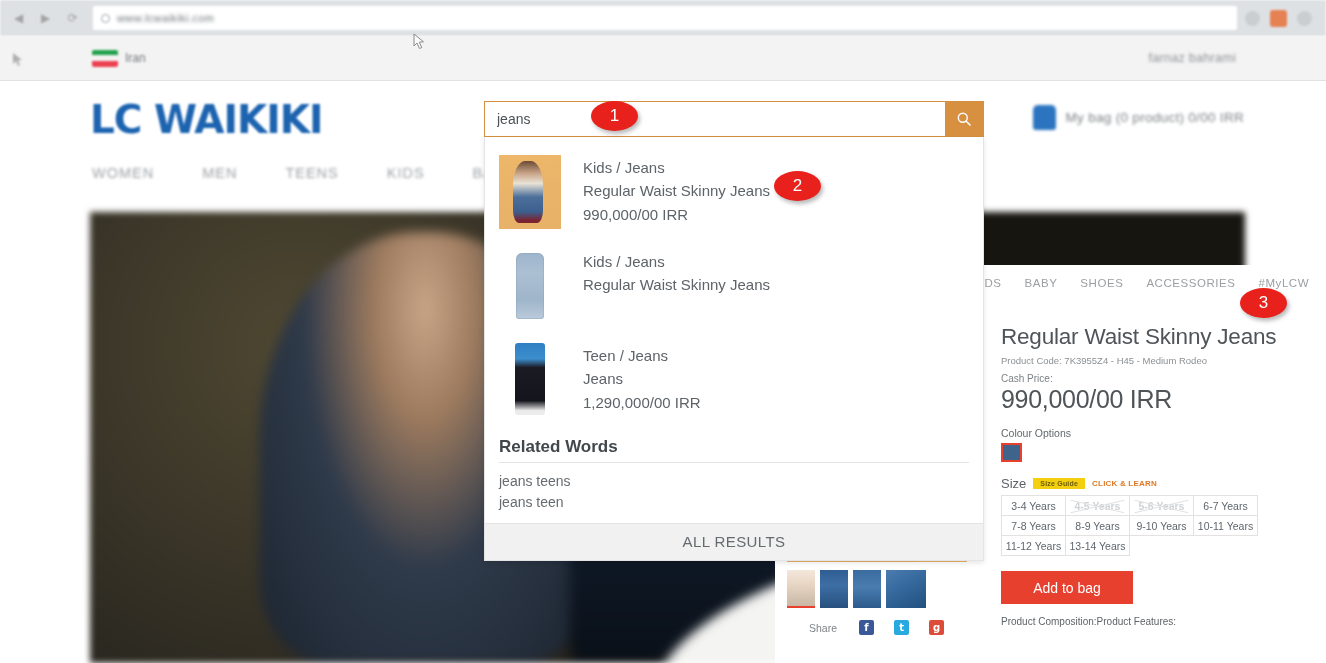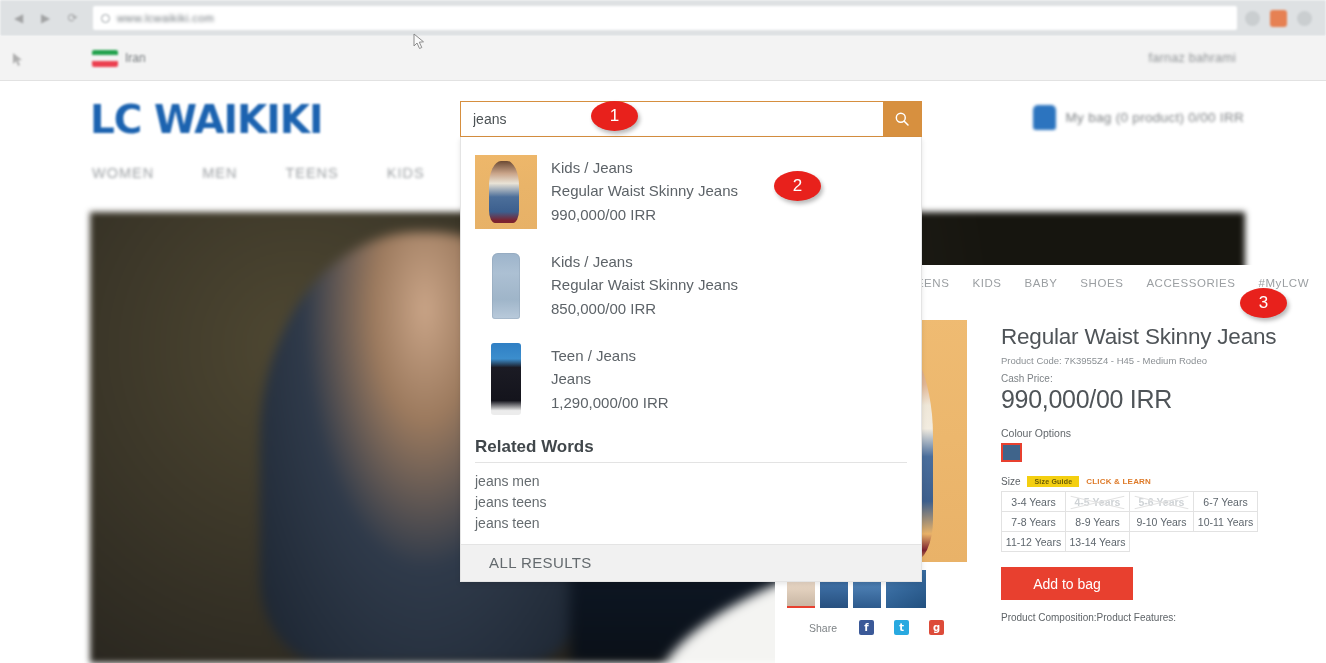--- a/index.html
+++ b/index.html
@@ -99,42 +99,42 @@
     background: linear-gradient(180deg, #0c1524 0%, #111d2e 60%, #0a1018 100%);
     filter: blur(6px);
   }
   .hero-swoosh {
     position: absolute; left: 560px; top: 320px; width: 620px; height: 220px;
     background: #f4f4f2; border-radius: 60% 10% 0 0; transform: rotate(-7deg);
     filter: blur(4px);
   }
 
   
-  .search-wrap { position: absolute; left: 460px; top: 101px; width: 462px; z-index: 40; }
+  .search-wrap { position: absolute; left: 484px; top: 101px; width: 500px; z-index: 40; }
   .search-row {
     display: flex; height: 36px; border: 1px solid #d68f3f; background: #fff;
   }
   .search-input {
     flex: 1; border: none; outline: none; padding: 0 12px;
     font-size: 14px; color: #4c5255; font-family: "Liberation Sans", sans-serif;
     background: transparent;
   }
   .search-btn {
     width: 38px; background: #d7903f; border: none; cursor: pointer;
     display: flex; align-items: center; justify-content: center;
   }
   .search-btn svg { width: 16px; height: 16px; }
 
   .dropdown {
     background: #ffffff; border: 1px solid #e4e4e4; border-top: none;
     box-shadow: 0 2px 5px rgba(0,0,0,.10);
   }
   .sugg-list { padding: 12px 0 4px 0; }
   .sugg {
-    display: flex; gap: 14px; padding: 6px 14px 14px 14px; cursor: pointer; align-items: flex-start;
+    display: flex; gap: 22px; padding: 6px 14px 14px 14px; cursor: pointer; align-items: flex-start;
   }
   .sugg-thumb { width: 62px; height: 74px; flex: none; border: none; overflow: hidden; }
   .t-kid {
     background: linear-gradient(175deg, #eeb76a 0%, #e9b469 45%, #e7b167 100%);
     position: relative;
   }
   .t-kid:after {
     content: ""; position: absolute; left: 14px; top: 6px; width: 30px; height: 62px;
     background: linear-gradient(180deg, #6b4a34 0%, #c9a489 20%, #e9e3d6 36%, #4c6f9a 58%, #3c5f8e 82%, #7b2330 96%);
     border-radius: 40% 40% 20% 20%;
@@ -162,21 +162,21 @@
   }
   .related-title {
     font-size: 17px; font-weight: bold; color: #41474b;
     padding-bottom: 5px; border-bottom: 1px solid #e3e3e3; margin-bottom: 8px;
   }
   .related-word {
     font-size: 14px; color: #666c70; line-height: 21px; cursor: pointer;
   }
   .dd-footer {
     background: #f1f1f1; border-top: 1px solid #e4e4e4;
-    padding: 9px 28px; text-align: left;
+    padding: 9px 20px; text-align: center;
   }
   .all-results { font-size: 15px; color: #646a6e; letter-spacing: .4px; cursor: pointer; }
 
   
   .pdp {
     position: absolute; left: 775px; top: 265px; width: 551px; height: 398px;
     background: #ffffff; z-index: 30; overflow: hidden;
   }
   .pdp-nav {
     display: flex; gap: 23px; padding: 10px 12px 0 12px; align-items: flex-end;
@@ -227,21 +227,21 @@
   .p-title {
     font-size: 22.5px; color: #4f5458; font-weight: normal; line-height: 1.12; letter-spacing: -.2px;
   }
   .p-code { font-size: 9.5px; color: #8b9094; margin-top: 6px; }
   .p-cash { font-size: 10px; color: #7d8286; margin-top: 7px; }
   .p-price { font-size: 25px; color: #4f5458; margin-top: 1px; letter-spacing: -.3px; }
   .sec-lbl { font-size: 10.5px; color: #63686c; margin-top: 13px; }
   .swatches { display: flex; gap: 5px; margin-top: 4px; }
   .swatch { width: 21px; height: 19px; background: #3f648b; border: 2px solid #e8402f; cursor: pointer; }
   .size-head { display: flex; align-items: center; gap: 7px; margin-top: 14px; }
-  .size-lbl { font-size: 10px; color: #5d6266; }
+  .size-lbl { font-size: 13px; color: #5d6266; }
   .size-guide {
     background: #f4cf10; color: #6b5c05; font-size: 7px; font-weight: bold;
     padding: 2px 7px; letter-spacing: .2px;
   }
   .click-learn { font-size: 8px; color: #de7a28; font-weight: bold; letter-spacing: .2px; }
   .sizes { display: flex; flex-wrap: wrap; width: 260px; margin-top: 4px; }
   .size-box {
     width: 65px; height: 21px; border: 1px solid #e2e2e2; margin: 0 -1px -1px 0;
     display: flex; align-items: center; justify-content: center;
     font-size: 10.5px; color: #5e666d; cursor: pointer; background: #fff; position: relative;
@@ -356,37 +356,35 @@
             <span class="sugg-name">Regular Waist Skinny Jeans</span>
             <span class="sugg-price">990,000/00 IRR</span>
           </div>
         </div>
 
         <div class="sugg">
           <div class="sugg-thumb t-jeans-a"></div>
           <div class="sugg-info">
             <span class="sugg-cat">Kids / Jeans</span>
             <span class="sugg-name">Regular Waist Skinny Jeans</span>
-            <span class="sugg-price">850,000/00 IRR</span>
           </div>
         </div>
 
         <div class="sugg">
           <div class="sugg-thumb t-teen"></div>
           <div class="sugg-info">
             <span class="sugg-cat">Teen / Jeans</span>
             <span class="sugg-name">Jeans</span>
             <span class="sugg-price">1,290,000/00 IRR</span>
           </div>
         </div>
       </div>
 
       <div class="related">
         <div class="related-title">Related Words</div>
-        <div class="related-word">jeans men</div>
         <div class="related-word">jeans teens</div>
         <div class="related-word">jeans teen</div>
       </div>
 
       <div class="dd-footer">
         <span class="all-results">ALL RESULTS</span>
       </div>
     </div>
   </div>
 

